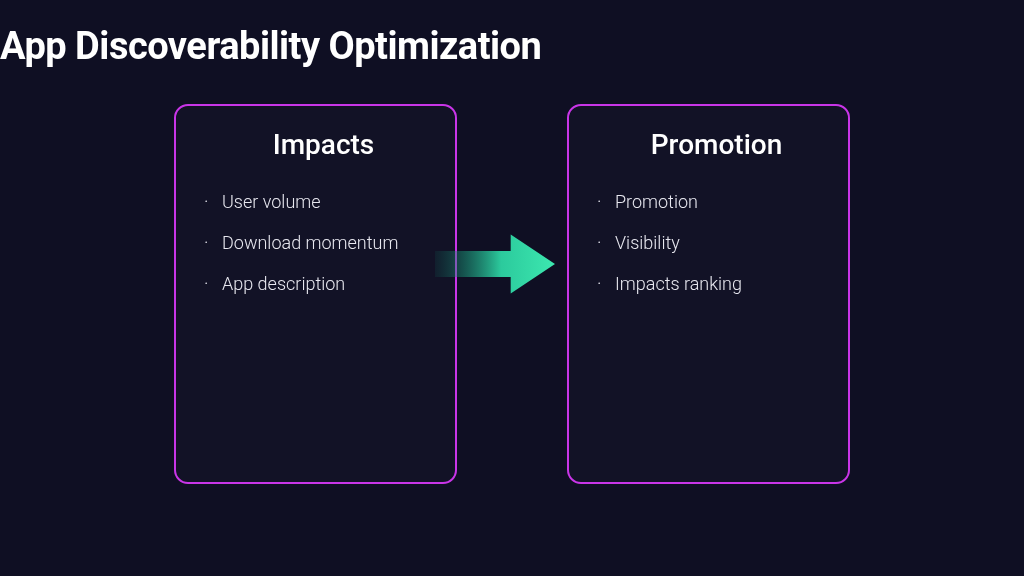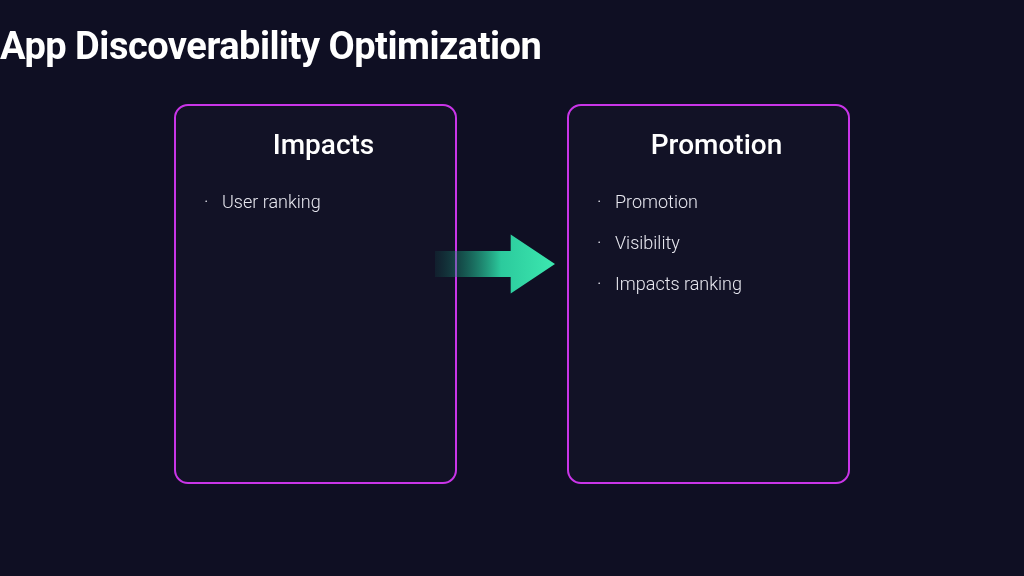--- a/index.html
+++ b/index.html
@@ -79,21 +79,23 @@
 </head>
 <body>
 
 <h1 class="title">App Discoverability Optimization</h1>
 
 <div class="content">
 
   <div class="card">
     <h2 class="card-title">Impacts</h2>
     <ul class="item-list">
-      <li>User ranking</li>
+      <li>User volume</li>
+      <li>Download momentum</li>
+      <li>App description</li>
     </ul>
   </div>
 
   <div class="arrow-wrap">
     <svg class="arrow-svg" viewBox="0 0 130 80" xmlns="http://www.w3.org/2000/svg">
       <defs>
         <linearGradient id="arrowGrad" x1="0%" y1="0%" x2="100%" y2="0%">
           <stop offset="0%" stop-color="#0f6b5a" stop-opacity="0.15"></stop>
           <stop offset="55%" stop-color="#2dd4a3" stop-opacity="0.95"></stop>
           <stop offset="100%" stop-color="#3de8b0" stop-opacity="1"></stop>

